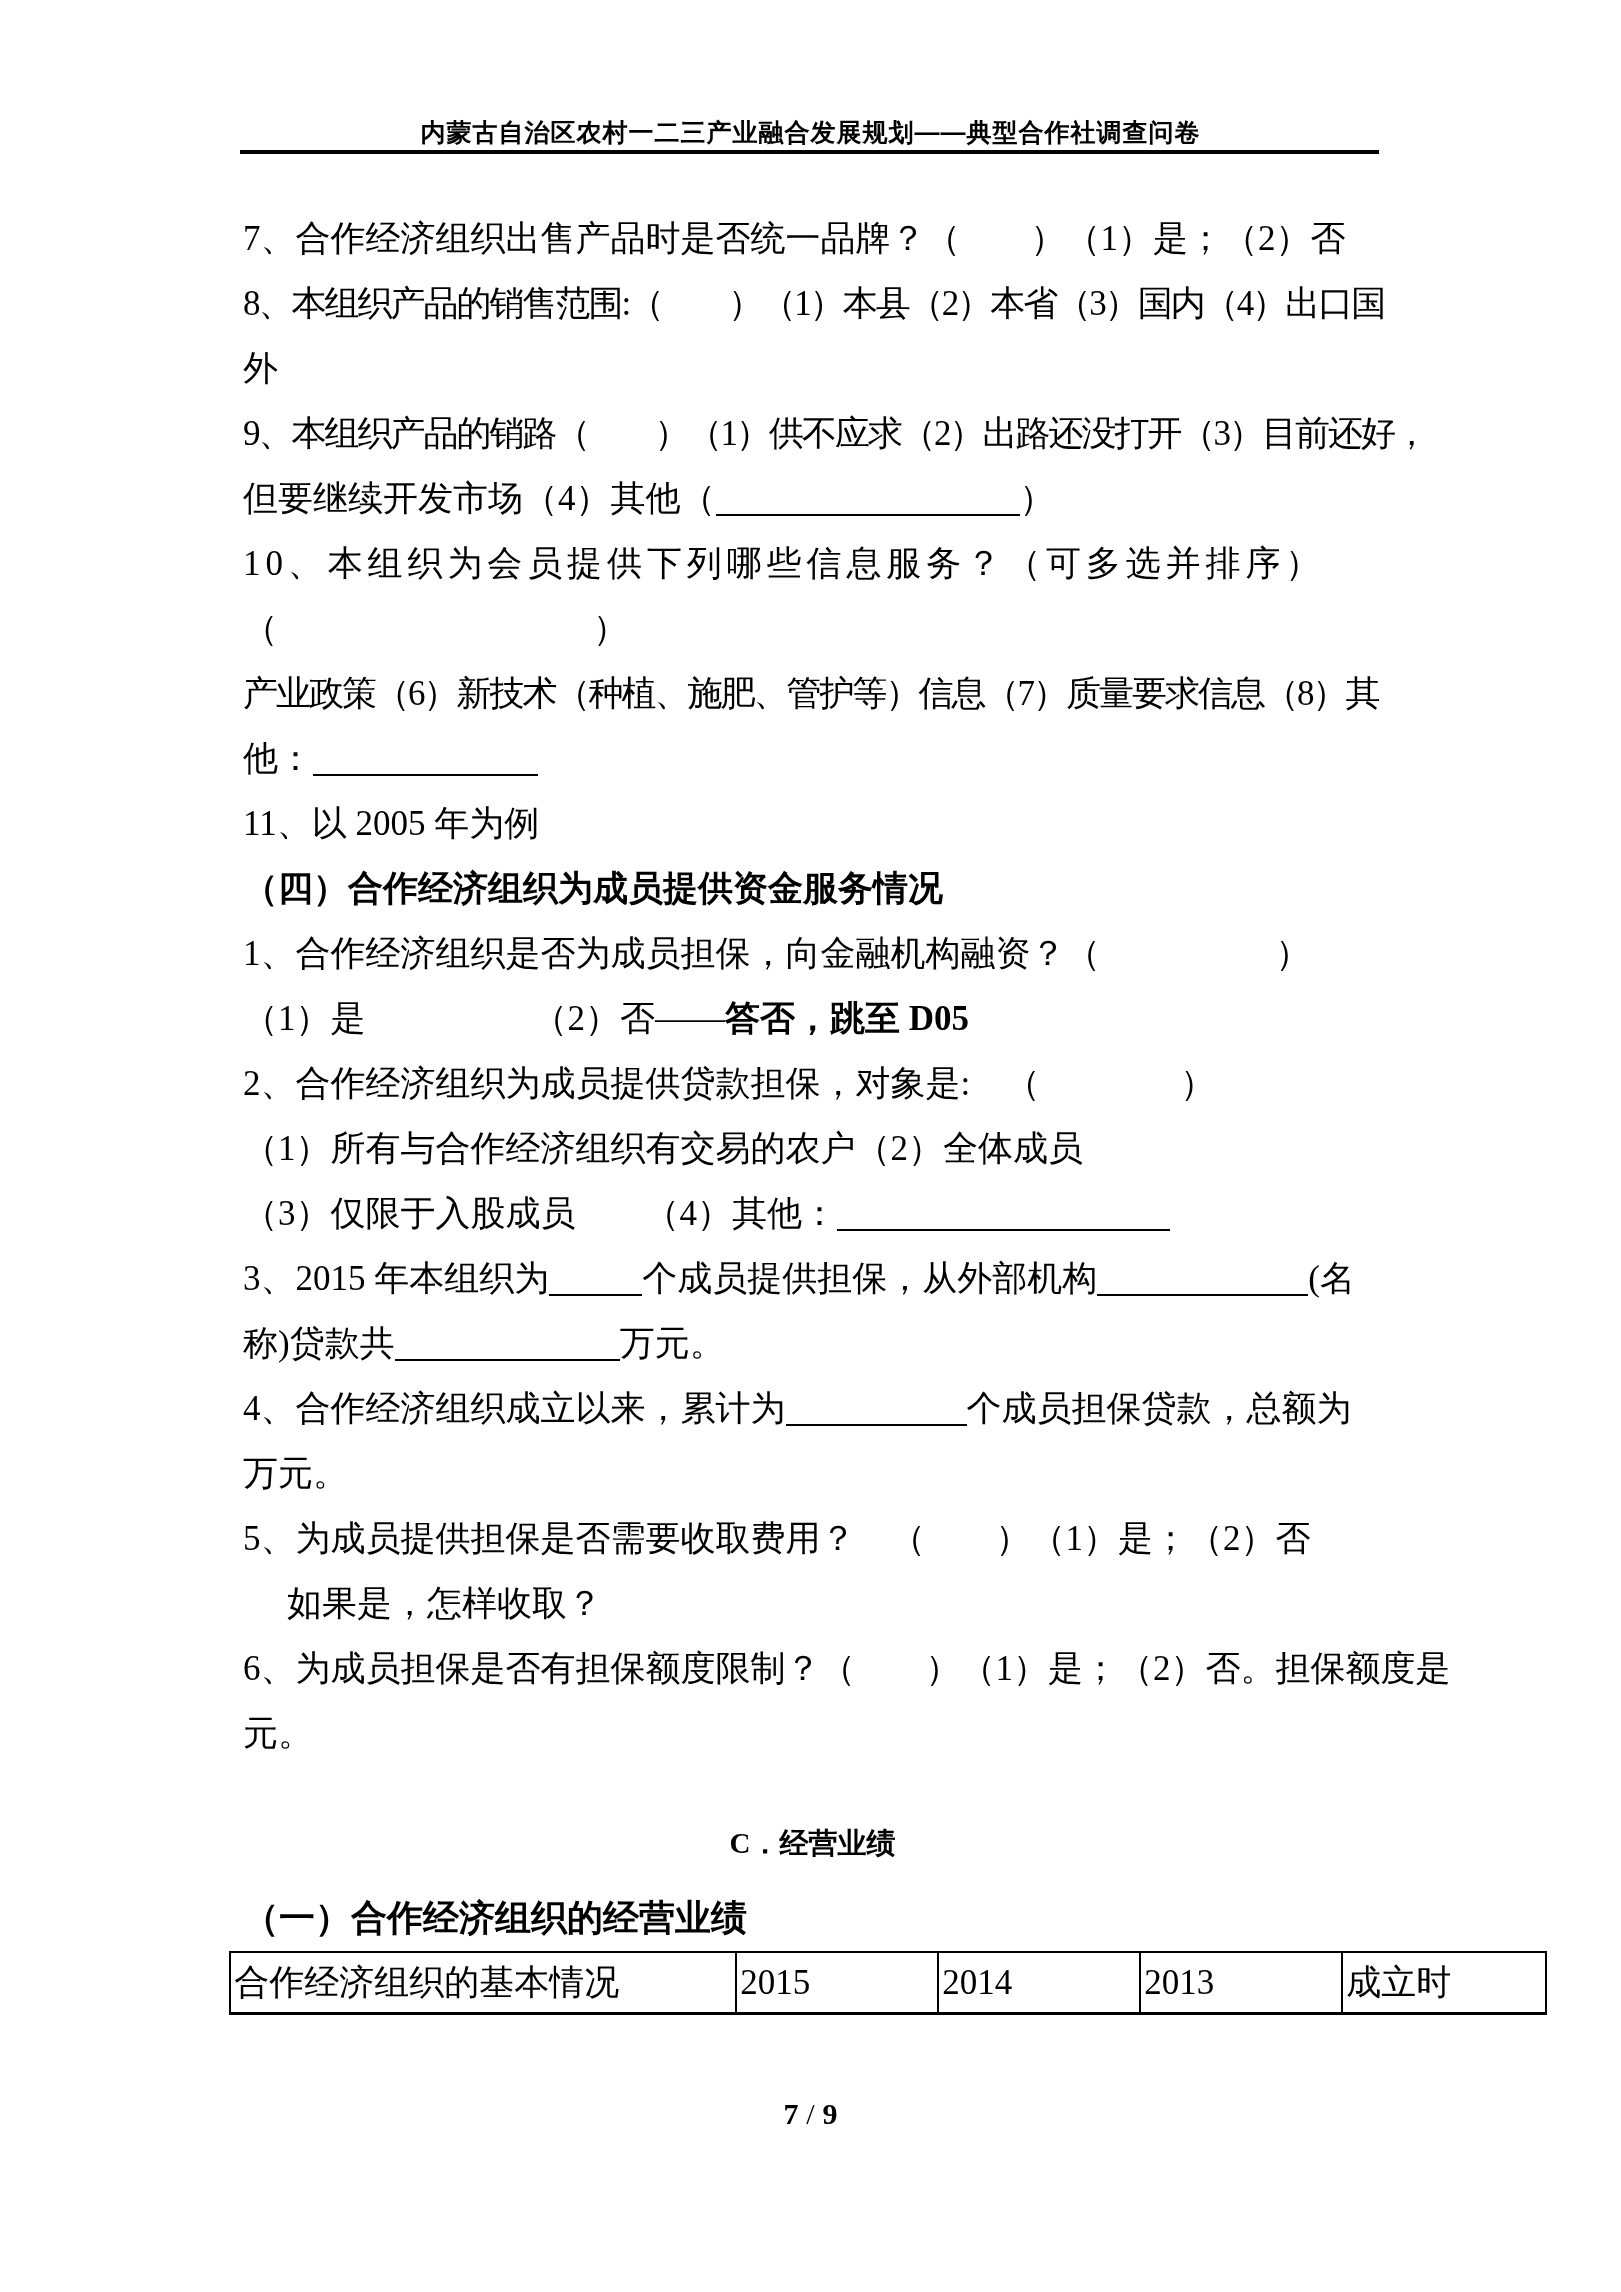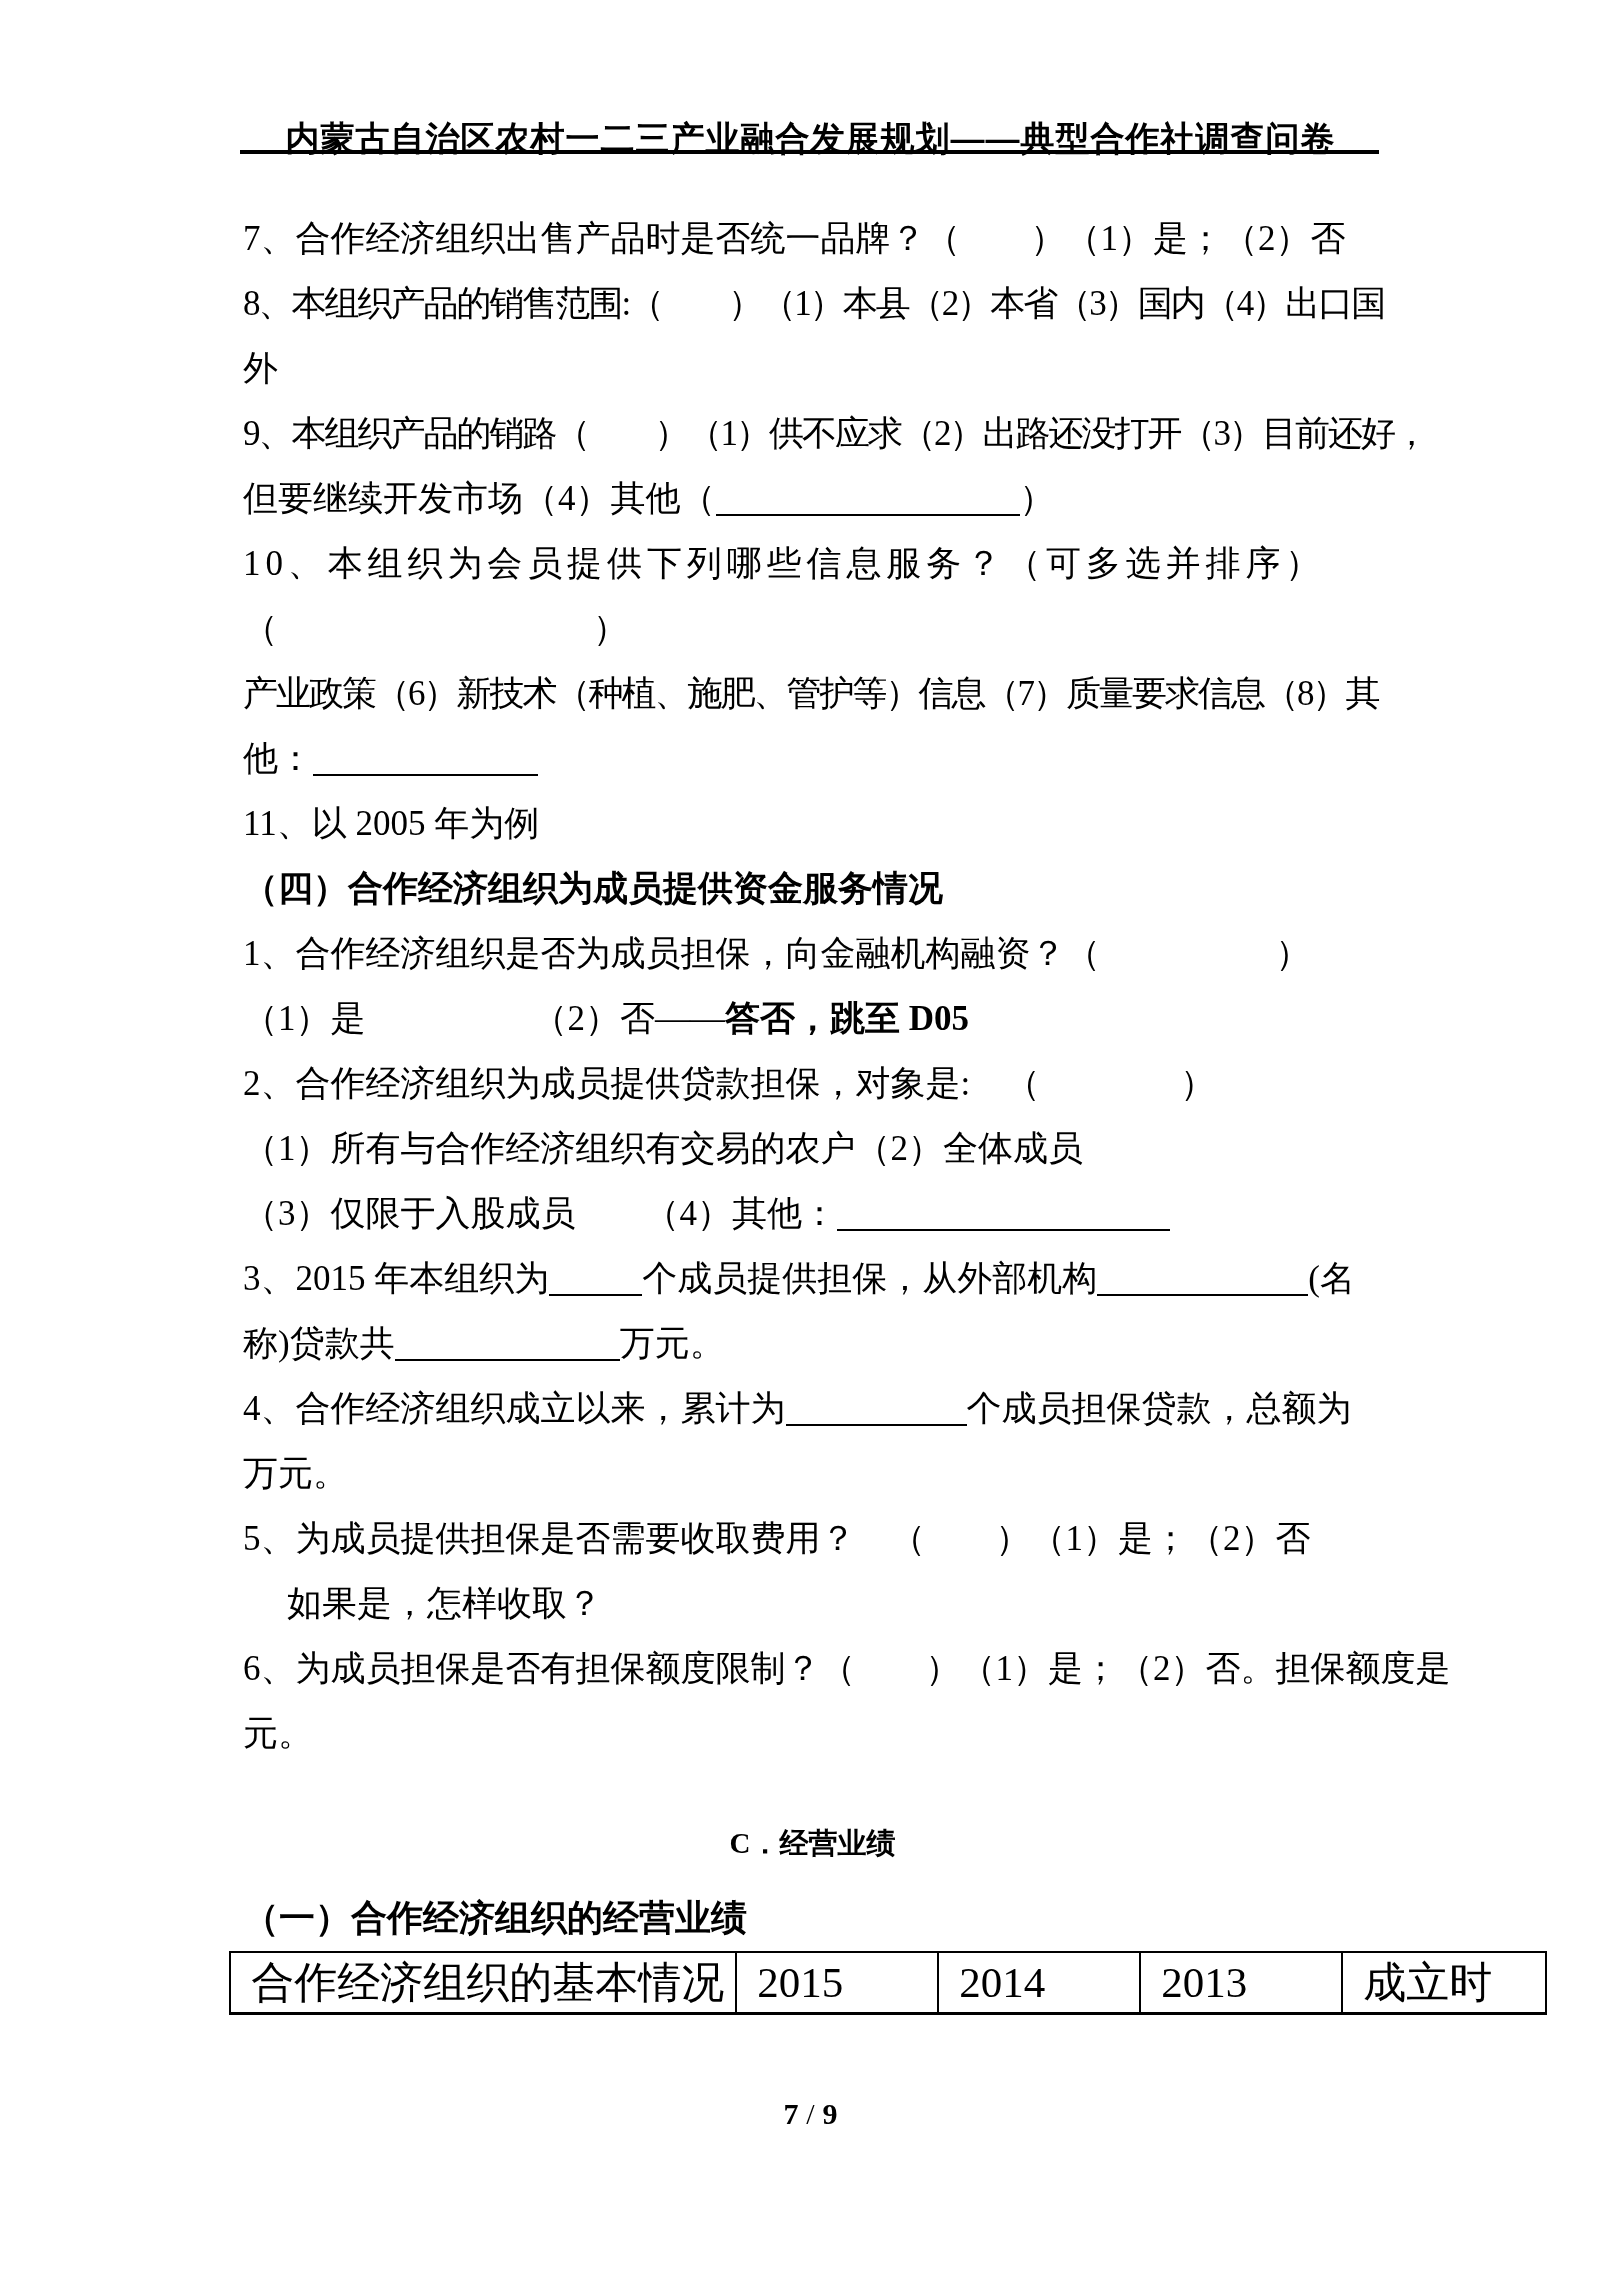--- a/index.html
+++ b/index.html
@@ -6,21 +6,21 @@
   body {
     width: 1621px; height: 2293px;
     background: #ffffff; color: #000;
     font-family: "Liberation Serif", "DejaVu Serif", serif;
     position: relative; overflow: hidden;
   }
   .doc-header {
     position: absolute; top: 116px; left: 0; width: 100%;
     text-align: center;
     font-family: "Liberation Sans", "DejaVu Sans", sans-serif;
-    font-weight: bold; font-size: 34px; letter-spacing: 1px;
+    font-weight: bold; font-size: 25px; letter-spacing: 1px;
   }
   .header-rule {
     position: absolute; top: 150px; left: 240px;
     width: 1139px; height: 3.9px; background: #000;
   }
   .content {
     position: absolute; top: 206px; left: 243px; width: 1139px;
     font-size: 35px;
   }
   .line { height: 65px; line-height: 65px; white-space: nowrap; }
@@ -51,21 +51,21 @@
   }
   table.perf {
     margin-left: -13.7px;
     border-collapse: collapse; table-layout: fixed;
     width: 1315px;
   }
   table.perf td {
     border-left: 2px solid #000; border-right: 2px solid #000;
     border-top: 2.9px solid #000; border-bottom: 3.9px solid #000;
     height: 59px; line-height: 59px;
-    font-size: 43px; padding: 0 0 0 20px;
+    font-size: 35px; padding: 0 0 0 3px;
     white-space: nowrap; overflow: hidden;
   }
   .page-footer {
     position: absolute; top: 2094px; left: 0; width: 100%;
     text-align: center; font-size: 30px; line-height: 39px;
   }
   .page-footer .num { font-weight: bold; }
   .page-footer .sep { margin: 0 7.8px; }
 </style>
 </head>

